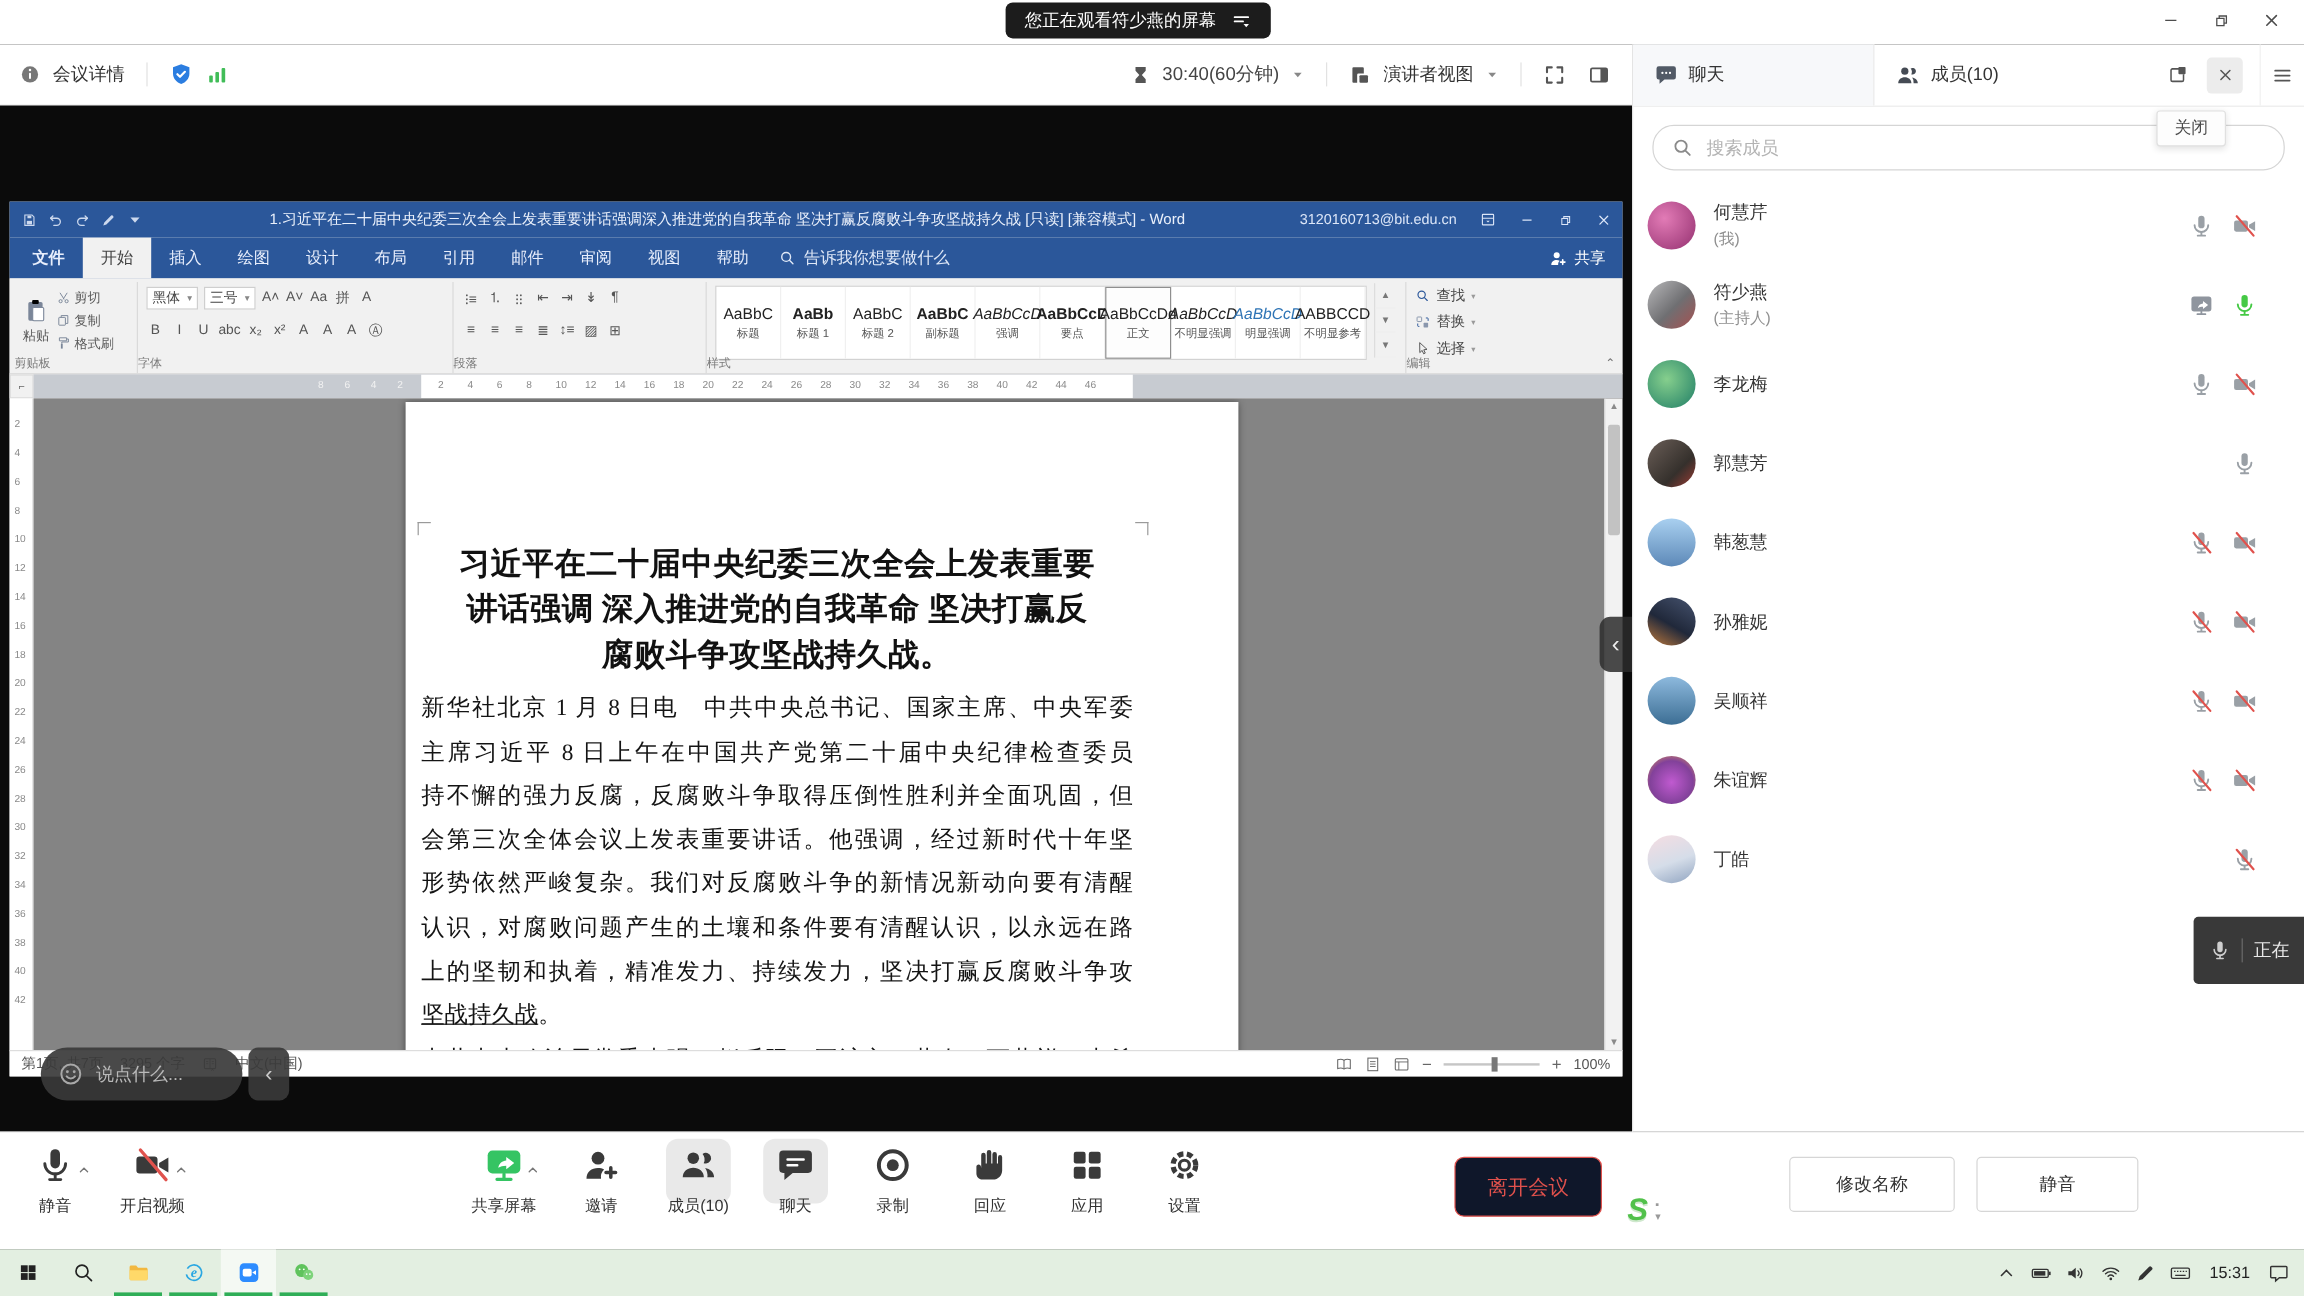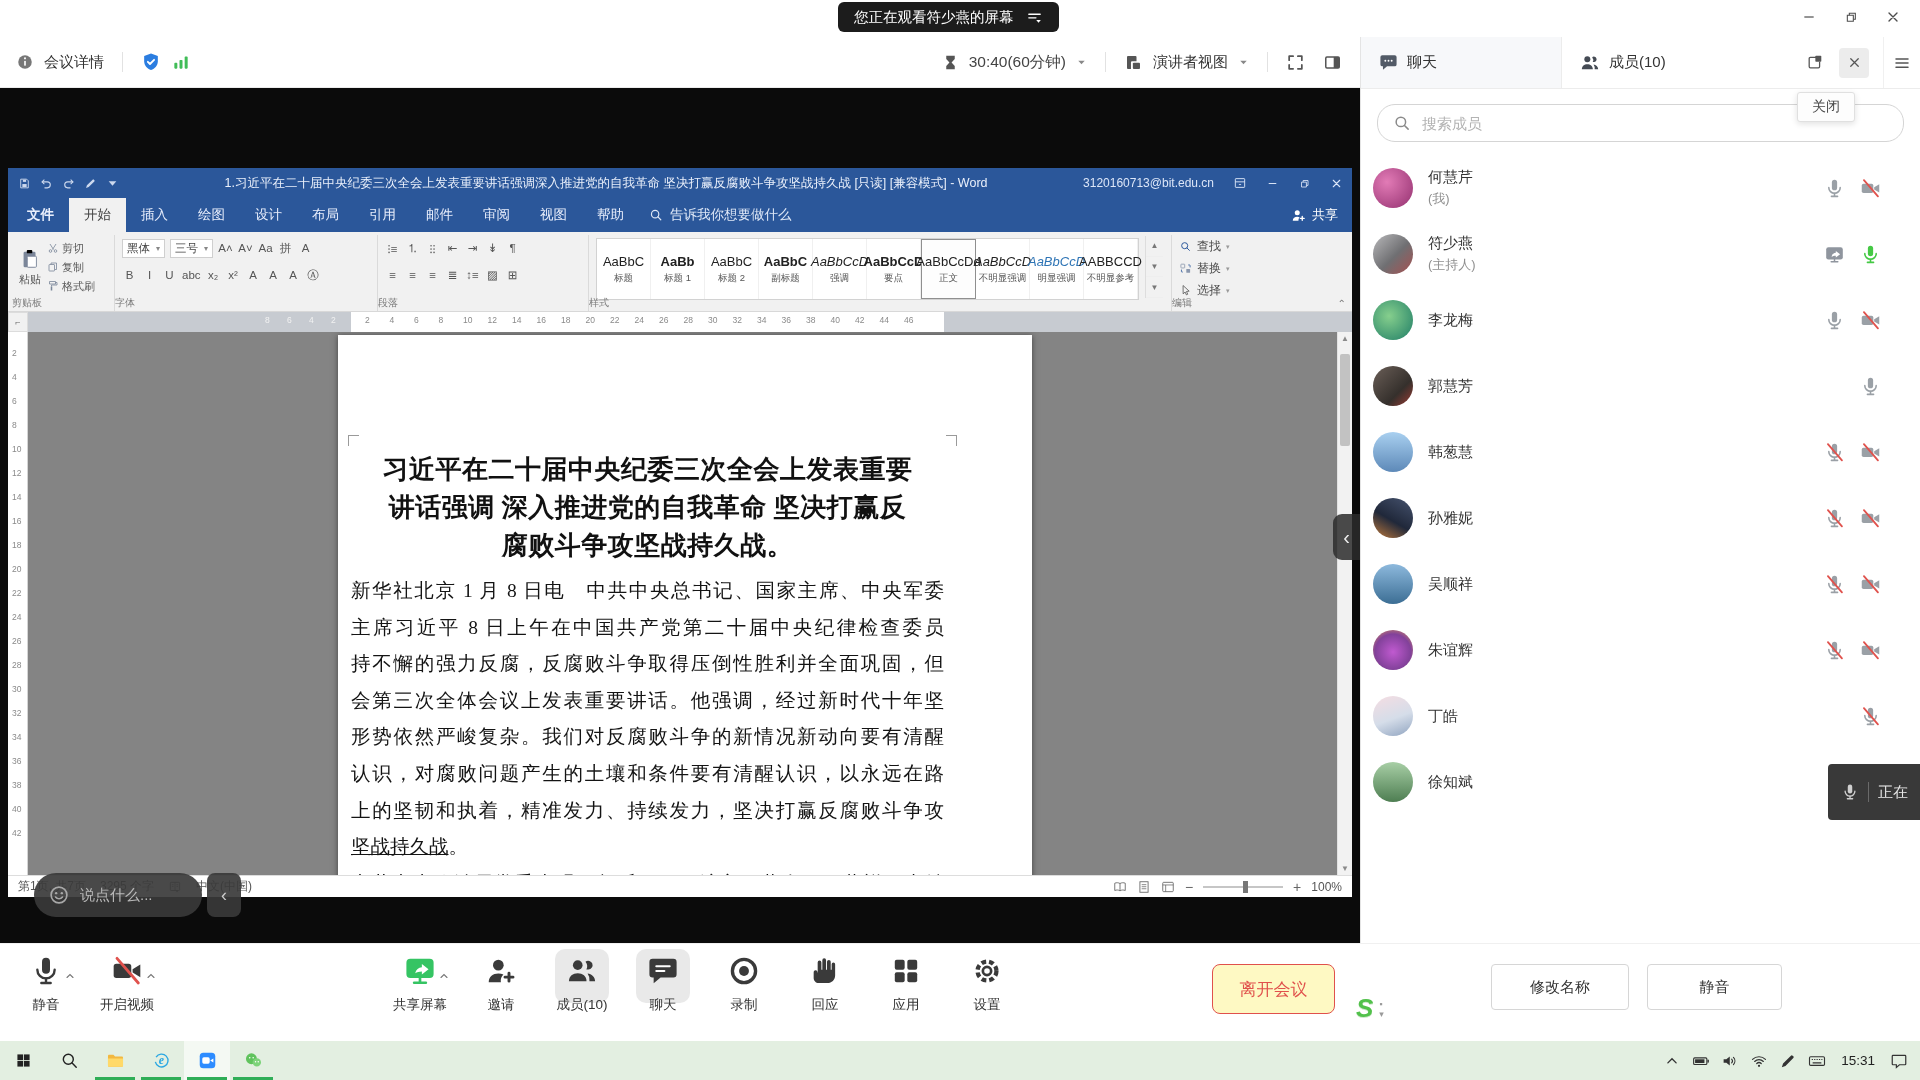--- a/index.html
+++ b/index.html
@@ -107,21 +107,21 @@
 .speak-overlay .dv{width:1px;height:20px;background:#6a6a6a}
 .speak-overlay .tx{color:#e8e8e8;font-size:15px;white-space:nowrap}
 
 .bottom-bar{position:absolute;left:0;top:943px;width:1920px;height:98px;background:#fff;border-top:1px solid #f0f0f0;box-sizing:border-box}
 .bb-cluster{position:absolute;top:0;display:flex;gap:17px}
 .bb-item{position:relative;width:64px;padding-top:11px;display:flex;flex-direction:column;align-items:center;cursor:default}
 .bb-tile{position:absolute;top:5px;left:50%;transform:translateX(-50%);width:54px;height:54px;background:#e9e9e9;border-radius:10px}
 .bb-icon{position:relative;width:32px;height:32px;color:#3a3a3a;z-index:1}
 .bb-label{position:relative;font-size:13.5px;color:#333;margin-top:9px;white-space:nowrap;z-index:1}
 .bb-caret{position:absolute;right:2px;top:24px;width:12px;height:12px;color:#777;z-index:2}
-.leave-btn{position:absolute;left:1212px;top:20px;width:123px;height:50px;border:1.5px solid #e0514c;border-radius:8px;color:#e0514c;font-size:17px;display:flex;align-items:center;justify-content:center;box-sizing:border-box;background:#fef9c3}
+.leave-btn{position:absolute;left:1212px;top:20px;width:123px;height:50px;border:1.5px solid #e0514c;border-radius:8px;color:#e0514c;font-size:17px;display:flex;align-items:center;justify-content:center;box-sizing:border-box;background:#0f172a}
 .sogou{position:absolute;left:1356px;top:52px;display:flex;align-items:flex-start;gap:6px}
 .sogou .s{color:#52c14b;font-size:26px;font-weight:bold;font-style:italic;line-height:24px;text-shadow:0 1px 0 #cfe8cd}
 .sogou .mini{display:flex;flex-direction:column;gap:2px;color:#9a9a9a;font-size:9px;line-height:8px;padding-top:4px}
 .pf-btn{position:absolute;top:20px;height:46px;border:1px solid #d6d6d6;border-radius:4px;background:#fff;color:#333;font-size:15px;display:flex;align-items:center;justify-content:center;box-sizing:border-box}
 
 .taskbar{position:absolute;left:0;top:1041px;width:1920px;height:39px;background:#e3efe1;display:flex;align-items:center}
 .tb-app{position:relative;width:46px;height:39px;display:flex;align-items:center;justify-content:center;color:#222}
 .tb-app.active{background:rgba(255,255,255,.6)}
 .tb-app .ul{position:absolute;left:3px;right:3px;bottom:0;height:3px;background:#2fae57}
 .tray{margin-left:auto;display:flex;align-items:center;gap:11px;padding-right:12px;color:#333}
@@ -906,27 +906,20 @@
             <span class="ic mic-st " style="height: 21px; width: 21px;">
               <svg viewBox="0 0 24 24">
                 <rect x="9" y="2" width="6" height="12" rx="3" fill="currentColor"></rect>
                 <path d="M5.5 11a6.5 6.5 0 0 0 13 0" fill="none" stroke="currentColor" stroke-width="1.8" stroke-linecap="round"></path>
                 <path d="M12 17.5V21M8.5 21h7" fill="none" stroke="currentColor" stroke-width="1.8" stroke-linecap="round"></path>
                 <path d="M4.5 2.5L20.5 21" stroke="#e0524d" stroke-width="2.1" stroke-linecap="round" fill="none"></path>
               </svg>
             </span>
           </div>
         </div>
-        <div class="m-row">
-          <span class="avatar" style="background: linear-gradient(rgb(168, 207, 166), rgb(78, 126, 82));"></span>
-          <div class="m-names">
-            <div class="m-name">徐知斌</div>
-          </div>
-          <div class="m-icons"></div>
-        </div>
       </div>
     <div class="speak-overlay">
       <span class="ic" style="width:18px;height:18px;color:#cfcfcf">
           <svg viewBox="0 0 24 24">
             <rect x="9" y="2" width="6" height="12" rx="3" fill="currentColor"></rect>
             <path d="M5.5 11a6.5 6.5 0 0 0 13 0" fill="none" stroke="currentColor" stroke-width="1.8" stroke-linecap="round"></path>
             <path d="M12 17.5V21M8.5 21h7" fill="none" stroke="currentColor" stroke-width="1.8" stroke-linecap="round"></path>
           </svg>
         </span>
       <span class="dv"></span>

